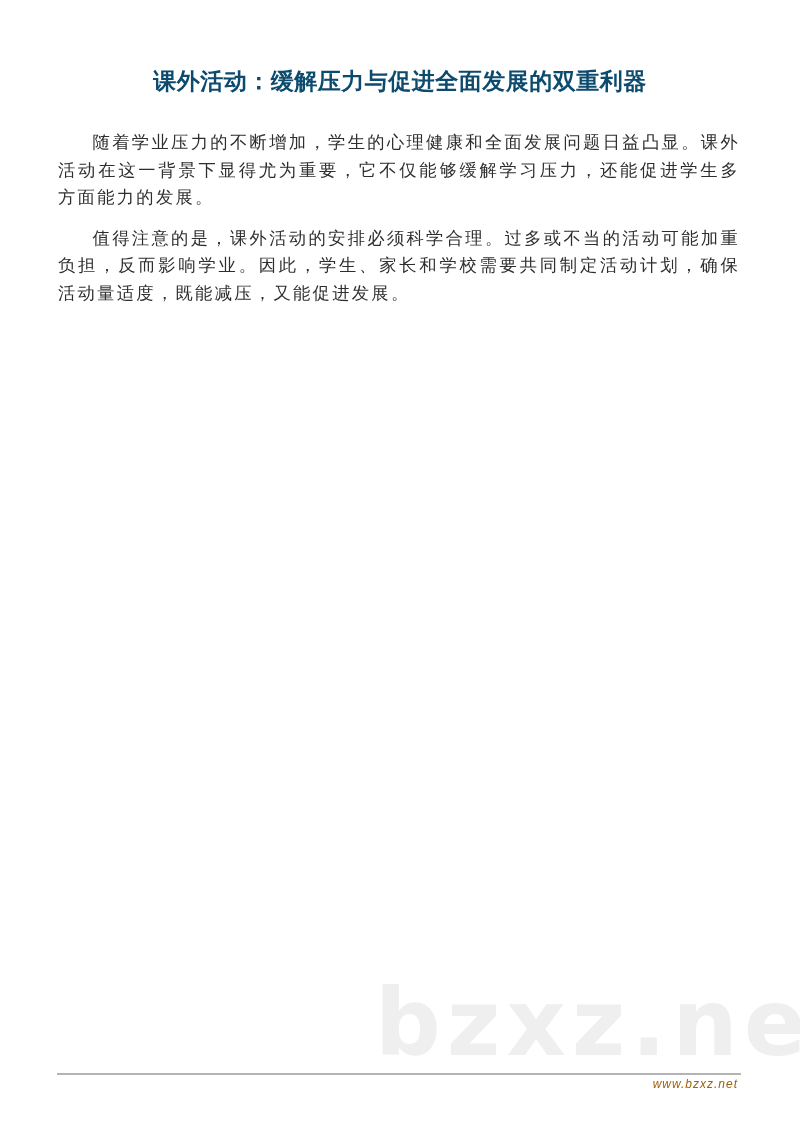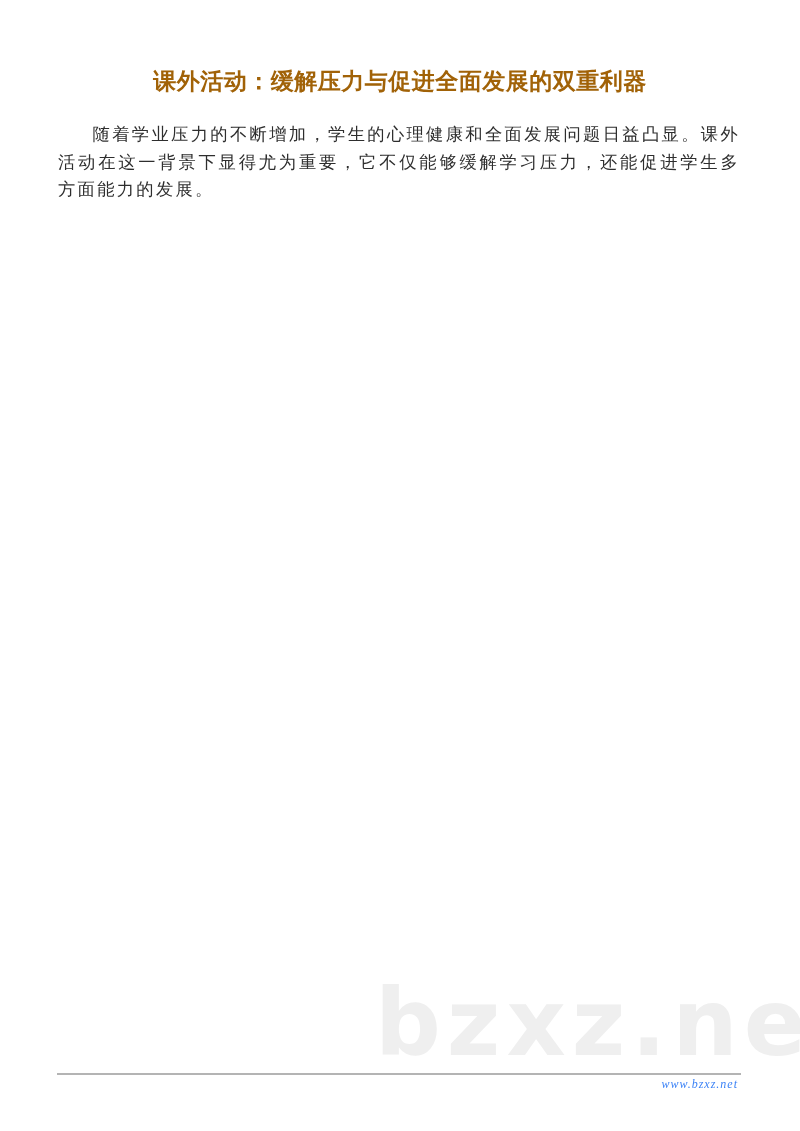--- a/index.html
+++ b/index.html
@@ -23,31 +23,31 @@
   .title {
     position: absolute;
     top: 66px;
     left: 0;
     width: 800px;
     text-align: center;
     font-family: "DejaVu Sans", "Liberation Sans", sans-serif;
     font-weight: bold;
     font-size: 23px;
     letter-spacing: 0.5px;
-    color: #a16207;
+    color: #0c4a6e;
     margin: 0;
   }
   .body-text {
     position: absolute;
     top: 118px;
     left: 58px;
     width: 682px;
   }
   .para {
-    margin: 3px 0 13px 0;
+    margin: 11px 0 13px 0;
     text-indent: 2em;
     font-size: 17.3px;
     line-height: 27.5px;
     letter-spacing: 2.3px;
     text-align: justify;
     color: #2e2e2e;
   }
   .watermark {
     position: absolute;
     left: 375px;
@@ -65,36 +65,37 @@
     left: 57px;
     top: 1073px;
     width: 684px;
     height: 2px;
     background: #b4b4b4;
   }
   .footer-url {
     position: absolute;
     right: 62px;
     top: 1077px;
-    font-family: Liberation Serif, serif;
+    font-family: Liberation Sans, sans-serif;
     font-style: italic;
     font-size: 12px;
-    color: #3b82f6;
+    color: #a16207;
     letter-spacing: 1px;
   }
 </style>
 </head>
 <body>
 
 <div class="page">
 
   <h1 class="title">课外活动：缓解压力与促进全面发展的双重利器</h1>
 
   <div class="body-text">
     <p class="para">随着学业压力的不断增加，学生的心理健康和全面发展问题日益凸显。课外活动在这一背景下显得尤为重要，它不仅能够缓解学习压力，还能促进学生多方面能力的发展。</p>
+    <p class="para">值得注意的是，课外活动的安排必须科学合理。过多或不当的活动可能加重负担，反而影响学业。因此，学生、家长和学校需要共同制定活动计划，确保活动量适度，既能减压，又能促进发展。</p>
   </div>
 
   <div class="watermark">bzxz.net</div>
 
   <div class="footer-rule"></div>
 
   <div class="footer-url">www.bzxz.net</div>
 </div>
 
 </body></html>

